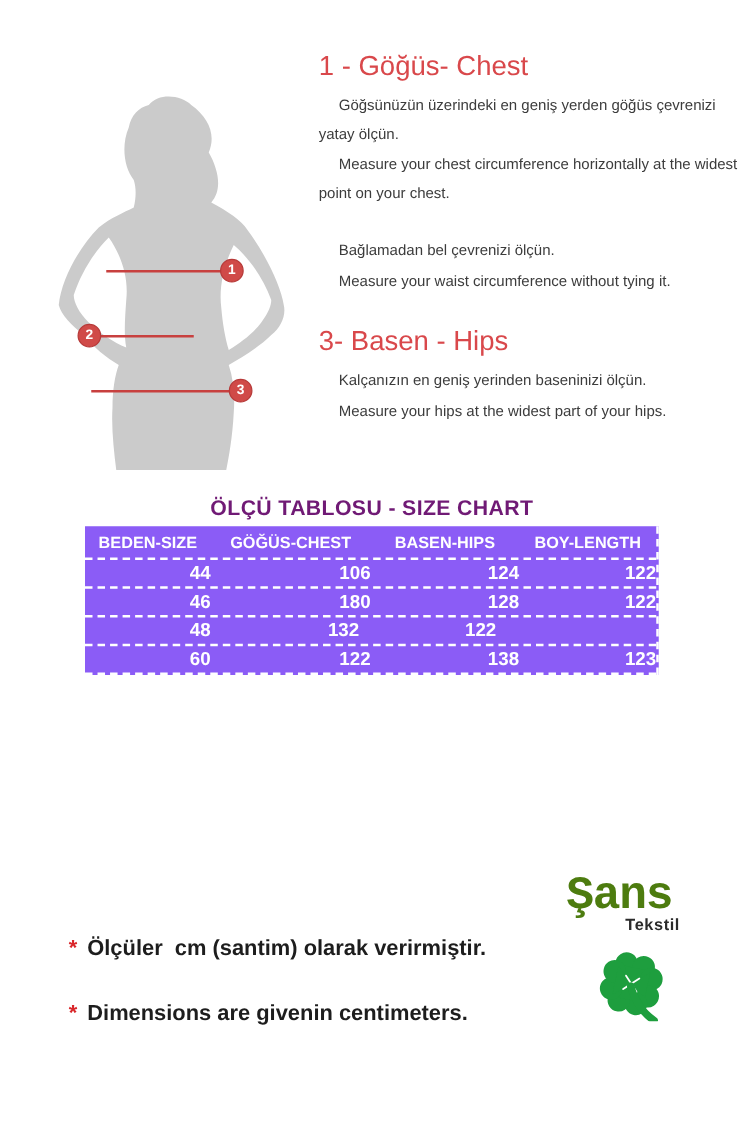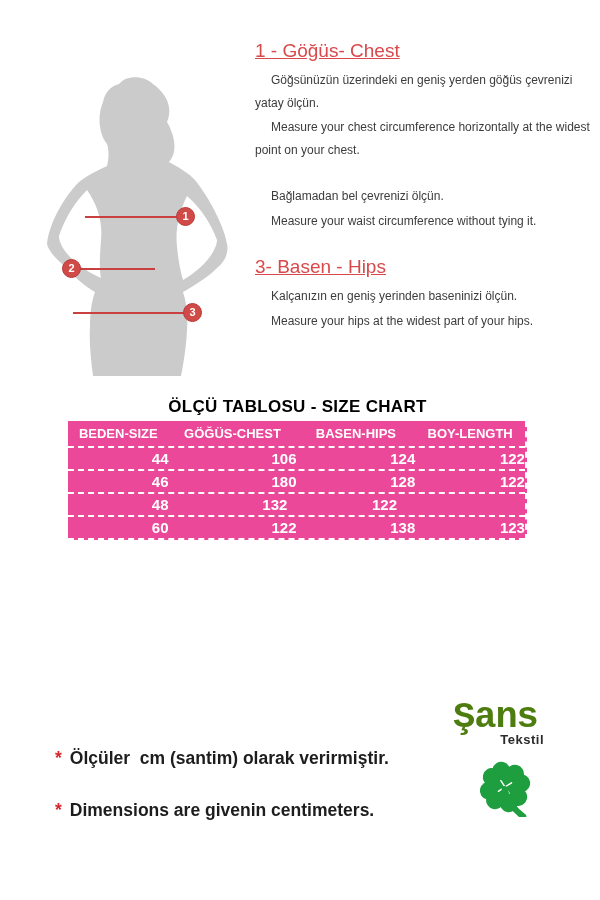--- a/index.html
+++ b/index.html
@@ -53,49 +53,48 @@
 
   
   .sections {
     position: absolute;
     left: 255px; top: 40px;
     width: 336px;
   }
   .section { margin-bottom: 24px; }
   .section h3 {
     color: #d9484b;
-    font-size: 19px;
+    font-size: 22px;
     font-weight: normal;
     margin-bottom: 7px;
-    text-decoration: underline;
   }
   .section p {
     font-size: 12px;
     line-height: 22.5px;
     text-indent: 16px;
     color: #3c3c3c;
     margin-bottom: 2px;
   }
 
   
   .chart-title {
     position: absolute;
     left: 68px; top: 397px;
     width: 459px;
     text-align: center;
-    color: #000000;
+    color: #701a75;
     font-size: 17px;
     font-weight: bold;
     letter-spacing: 0.3px;
   }
   .size-table {
     position: absolute;
     left: 68px; top: 421px;
     width: 459px;
-    background: #ec4899;
+    background: #8b5cf6;
     border-right: 2px dashed #ffffff;
   }
   .trow {
     display: flex;
     border-bottom: 2px dashed #ffffff;
     align-items: center;
   }
   .trow .c1 { width: 22%; }
   .trow .c2 { width: 28%; }
   .trow .c3 { width: 26%; }

